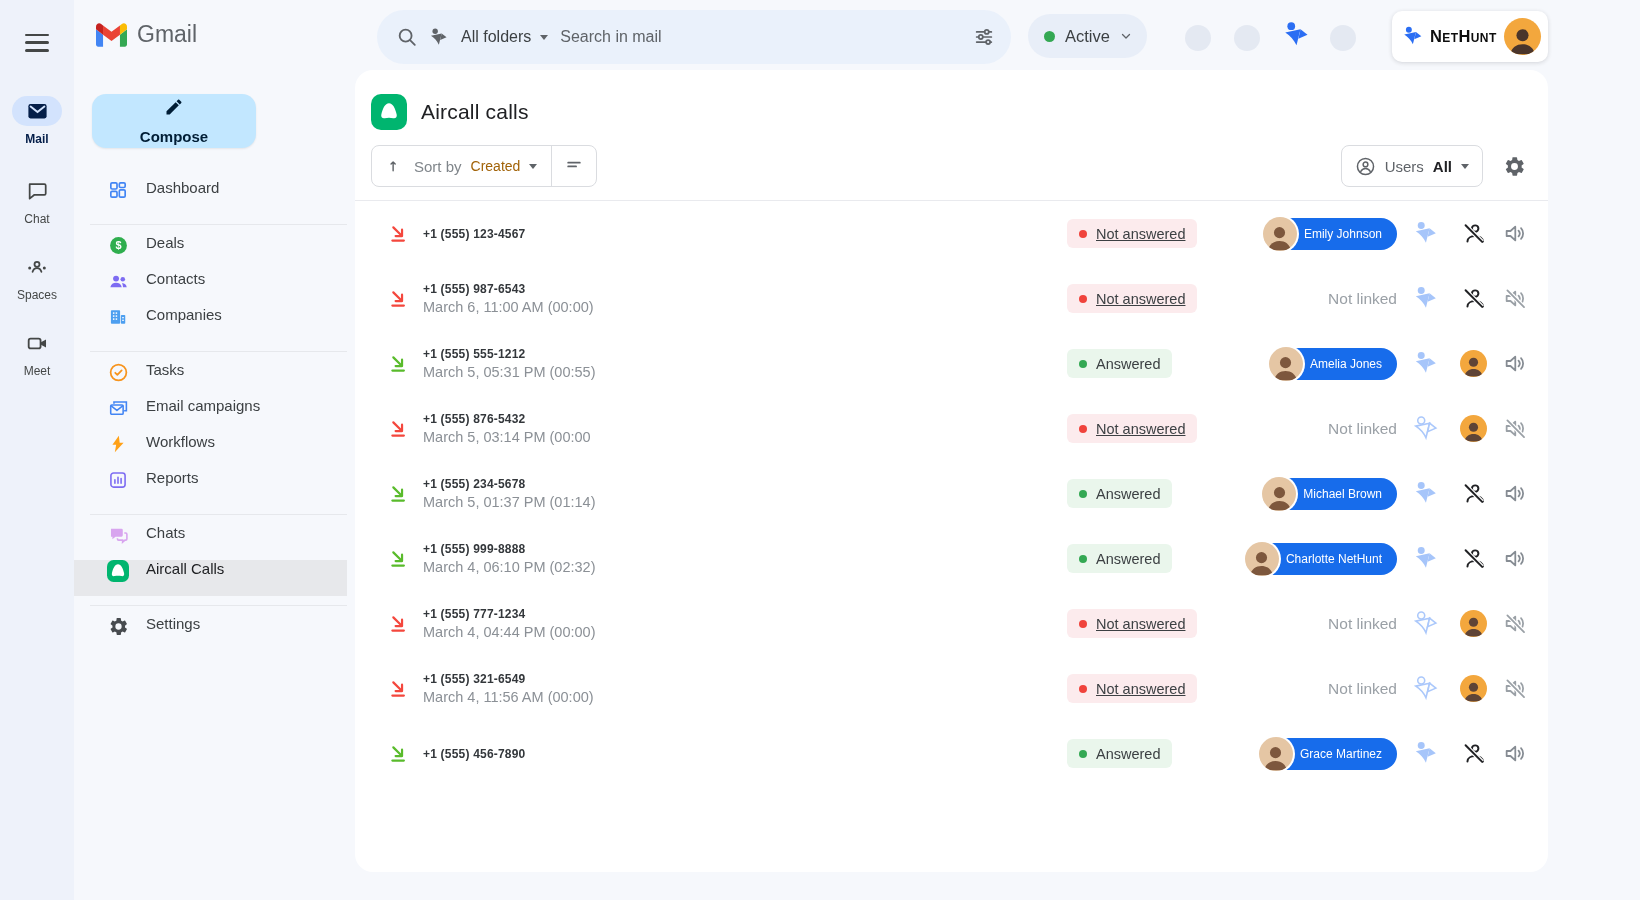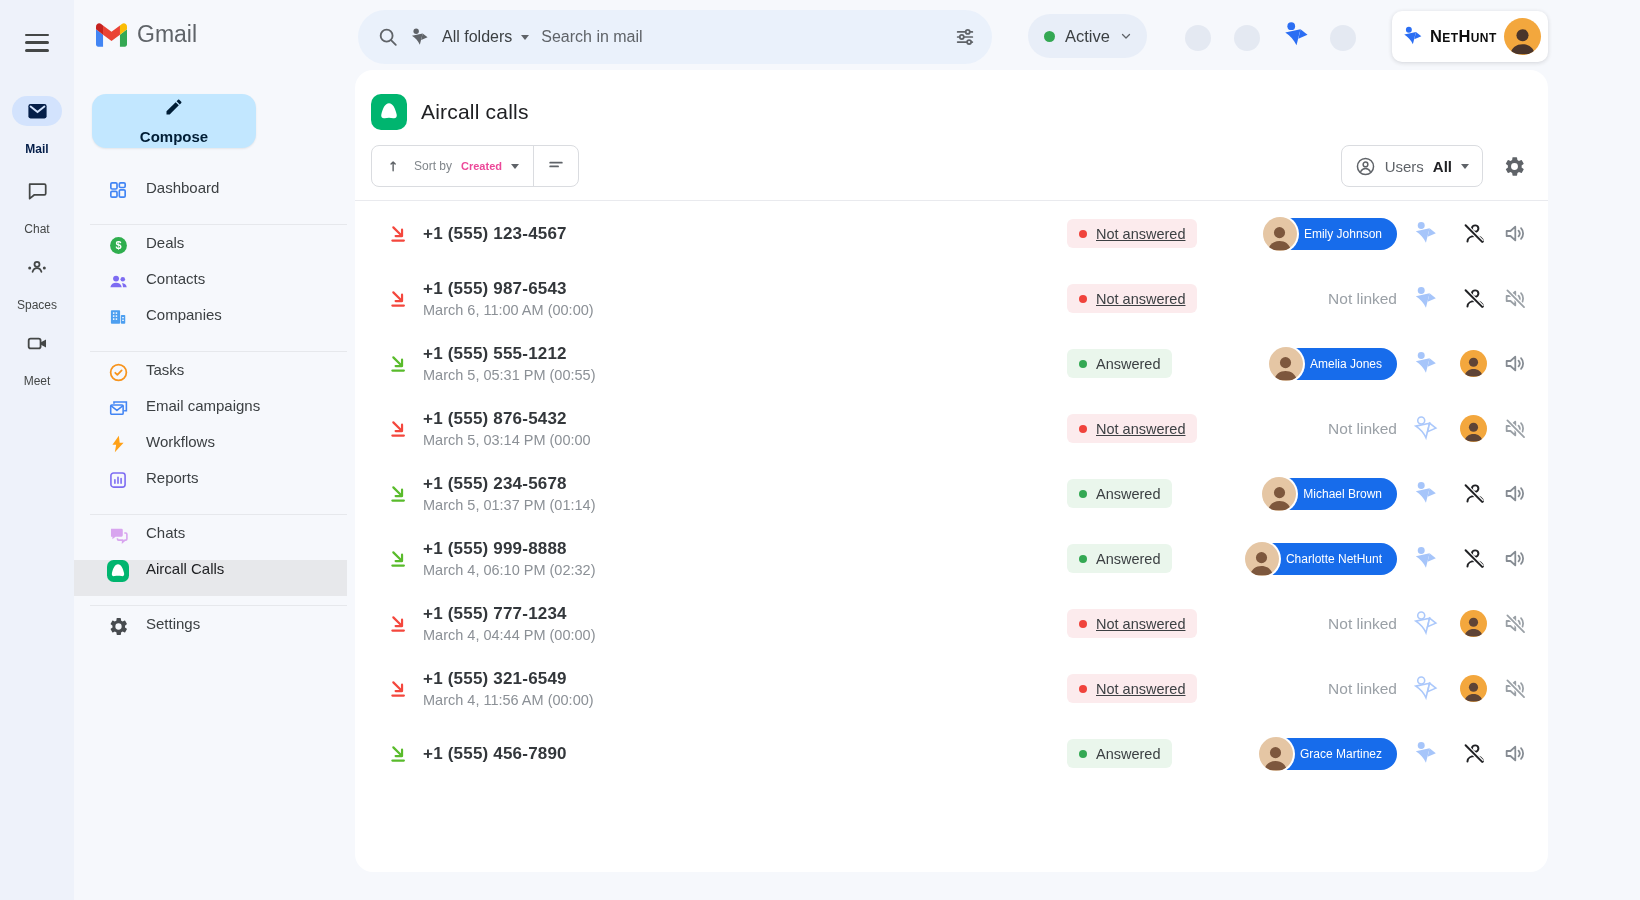--- a/index.html
+++ b/index.html
@@ -8,37 +8,37 @@
     background:#f6f8fc;font-family:"Liberation Sans",sans-serif;
     -webkit-font-smoothing:antialiased;
   }
   
   .rail{position:absolute;left:0;top:0;width:74px;height:900px;background:#eef2fa;}
   .hamburger{position:absolute;left:23px;top:28px;width:28px;height:22px;cursor:pointer;}
   .hamburger i{display:block;height:2.4px;background:#444746;border-radius:2px;margin:5.5px 2px;}
   .rail-item{position:absolute;left:0;width:74px;text-align:center;cursor:pointer;}
   .rail-pill{width:50px;height:30px;margin:0 auto;border-radius:15px;display:flex;align-items:center;justify-content:center;}
   .rail-item.active .rail-pill{background:#d3e3fd;}
-  .rail-label{font-size:12px;color:#444746;margin-top:16px;font-weight:500;}
+  .rail-label{font-size:12px;color:#444746;margin-top:6px;font-weight:500;}
   .rail-item.active .rail-label{color:#041e49;font-weight:700;}
   
   .sidebar{position:absolute;left:74px;top:0;width:273px;height:900px;}
   .compose{margin:94px 0 0 18px;width:164px;height:54px;border-radius:14px;background:#c2e7ff;
     display:flex;align-items:center;justify-content:center;gap:11px;cursor:pointer;
     box-shadow:0 1px 2px rgba(0,0,0,.08);flex-direction:column;}
   .compose span{font-size:15px;font-weight:700;color:#001d35;}
   .nav{margin-top:31px;}
   .nav-item{height:36px;display:flex;gap:17px;padding-left:33px;cursor:pointer;
     font-size:15px;color:#3c4043;}
   .nav-item .nico{width:22px;height:22px;display:flex;align-items:center;justify-content:center;flex-shrink:0;}
   .nav-item.selected{background:#e7e8eb;}
   .nav-item.selected span{font-weight:500;color:#202124;}
   .nav-div{height:1px;background:#e6e8ec;margin:9px 0 9px 16px;}
   
-  .searchbar{position:absolute;left:358px;top:10px;width:634px;height:54px;background:#eaf1fb;
+  .searchbar{position:absolute;left:377px;top:10px;width:634px;height:54px;background:#eaf1fb;
     border-radius:27px;display:flex;align-items:center;padding:0 16px 0 19px;box-sizing:border-box;gap:10px;}
   .searchbar input{flex:1;border:none;outline:none;background:transparent;font-size:16px;color:#202124;
     font-family:"Liberation Sans",sans-serif;}
   .searchbar input::placeholder{color:#5f6368;}
   .folders{display:flex;align-items:center;gap:9px;cursor:pointer;margin-left:2px;}
   .folders b{font-size:16px;color:#3c4043;font-weight:400;}
   .caret{width:0;height:0;border:4.5px solid transparent;border-top:5.5px solid #5f6368;margin-top:5px;}
   .active-pill{position:absolute;left:1028px;top:14px;height:44px;padding:0 15px 0 16px;border-radius:22px;
     background:#e8eef8;display:flex;align-items:center;gap:10px;cursor:pointer;}
   .active-pill .gdot{width:11px;height:11px;border-radius:50%;background:#34a853;}
@@ -52,38 +52,38 @@
   .avatar36{width:37px;height:37px;border-radius:50%;background:#f3a73d;overflow:hidden;margin-left:auto;
     display:flex;align-items:flex-end;justify-content:center;flex-shrink:0;}
   
   .card{position:absolute;left:355px;top:70px;width:1193px;height:802px;background:#fff;border-radius:18px;}
   .card-header{display:flex;align-items:center;gap:14px;padding:24px 0 0 16px;height:36px;}
   .aircall-badge{width:36px;height:36px;border-radius:10px;background:#00b56f;display:flex;align-items:center;justify-content:center;}
   .card-title{font-size:21px;color:#202124;font-weight:500;letter-spacing:.2px;}
   .toolbar{display:flex;align-items:center;margin:16px 22px 0 16px;height:40px;}
   .sort-group{display:flex;align-items:stretch;height:40px;border:1px solid #dadce0;border-radius:8px;background:#fff;}
   .sort-main{display:flex;align-items:center;gap:9px;padding:0 14px;cursor:pointer;}
-  .sort-main .pre{font-size:12px;color:#80868b;}
-  .sort-main .val{font-size:11px;color:#ec4899;font-weight:700;}
+  .sort-main .pre{font-size:15px;color:#80868b;}
+  .sort-main .val{font-size:14px;color:#a16207;font-weight:400;}
   .sort-sep{width:1px;background:#dadce0;}
   .sort-order{width:44px;display:flex;align-items:center;justify-content:center;cursor:pointer;}
   .tb-spacer{flex:1;}
   .users-btn{display:flex;align-items:center;gap:9px;height:40px;border:1px solid #dadce0;border-radius:8px;
     padding:0 13px;cursor:pointer;background:#fff;}
   .users-btn .pre{font-size:15px;color:#5f6368;}
   .users-btn .val{font-size:15px;color:#202124;font-weight:700;}
   .gear-btn{margin-left:20px;cursor:pointer;display:flex;align-items:center;}
   .list-divider{height:1px;background:#e9eaee;margin-top:14px;}
   
   .row{height:65px;display:flex;align-items:center;padding:0 11px 0 32px;}
   .dir-slot{width:24px;margin-right:12px;display:flex;align-items:center;}
   .row.bad .arrow{stroke:#f4473d;}
   .row.ok .arrow{stroke:#59bb2b;}
   .info{flex:1;min-width:0;}
-  .phone{font-size:17px;color:#33373b;font-weight:700;letter-spacing:.2px;}
+  .phone{font-size:12px;color:#33373b;font-weight:700;letter-spacing:.2px;}
   .dt{font-size:14.5px;color:#8b9096;margin-top:3px;}
   .badge-col{width:178px;}
   .badge{display:inline-flex;align-items:center;gap:9px;height:29px;padding:0 12px;border-radius:6px;font-size:14.5px;color:#3c4043;}
   .row.bad .badge{background:#fcebed;text-decoration:underline;}
   .row.ok .badge{background:#eaf6ec;}
   .dot{width:8px;height:8px;border-radius:50%;}
   .row.bad .dot{background:#f0433c;}
   .row.ok .dot{background:#34a853;}
   .chip-col{width:152px;display:flex;justify-content:flex-end;align-items:center;}
   .chip{display:flex;align-items:center;flex-shrink:0;cursor:pointer;}

